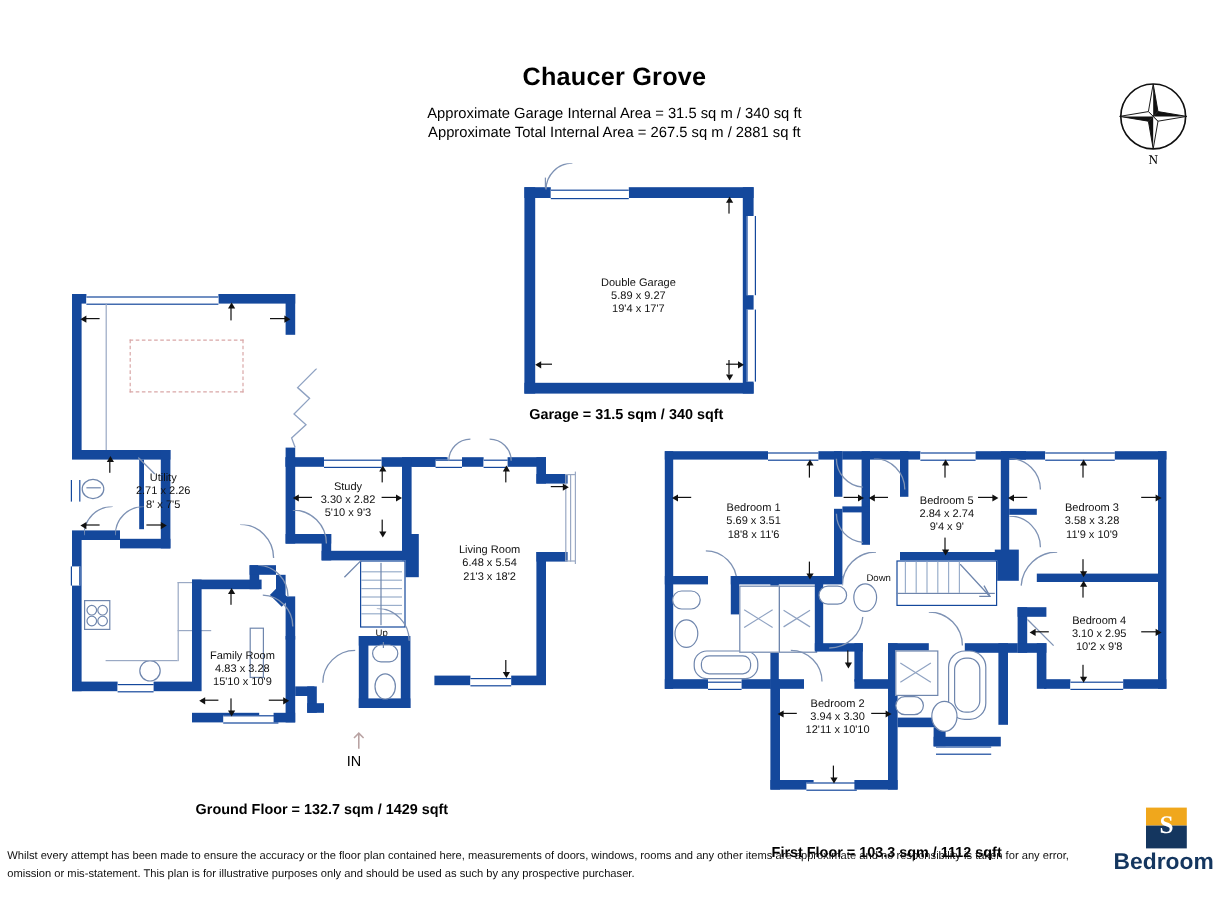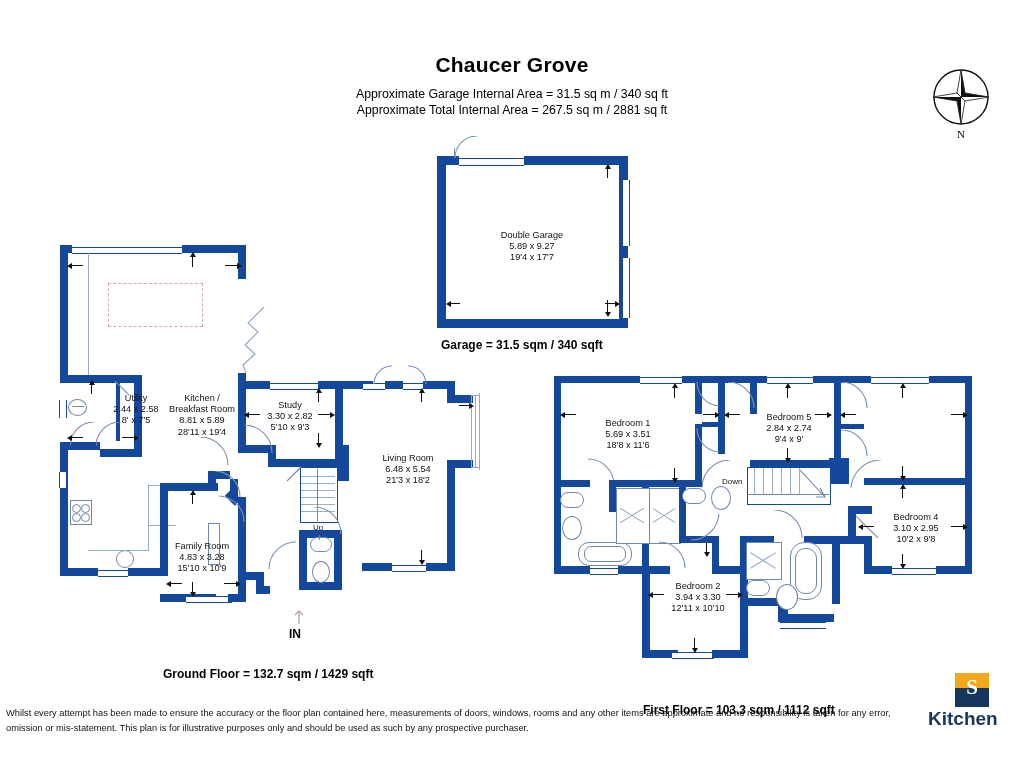--- a/index.html
+++ b/index.html
@@ -259,21 +259,21 @@
     <div class="wall" style="left:239px;top:337px;width:43px;height:8px;"></div>
     <div class="fix rr" style="left:250px;top:292px;width:20px;height:13px;"></div>
     <div class="thinline" style="left:259px;top:290px;width:1px;height:5px;background:#6f86ad;"></div>
     <div class="fix r" style="left:252px;top:316px;width:16px;height:20px;"></div>
     <svg style="position:absolute;left:208px;top:296px;" width="34" height="30">
       <path d="M1 28 A27 27 0 0 1 28 1" fill="none" stroke="#7e92b4" stroke-width="1.1"></path>
     </svg>
     <svg style="position:absolute;left:248px;top:262px;" width="34" height="28">
       <path d="M33 27 A27 27 0 0 0 6 0" fill="none" stroke="#7e92b4" stroke-width="1.1"></path>
     </svg>
-    <div class="in-label" style="left:229px;top:382px;font-weight:bold;">IN</div>
+    <div class="in-label" style="left:229px;top:382px;">IN</div>
     <svg style="position:absolute;left:232px;top:364px;" width="14" height="16">
       <path d="M7 15 L7 2 M3 6 L7 2 L11 6" stroke="#b9a3a3" stroke-width="1.3" fill="none"></path>
     </svg>
 
     <div class="dim h" style="left:9px;top:20px;width:14px;"></div>
     <div class="arw l" style="left:7px;top:17.5px;"></div>
     <div class="dim v" style="left:132px;top:9px;height:13px;"></div>
     <div class="arw u" style="left:129.5px;top:7px;"></div>
     <div class="dim h" style="left:165px;top:20px;width:14px;"></div>
     <div class="arw r" style="left:177px;top:17.5px;"></div>
@@ -299,28 +299,22 @@
     <div class="arw r" style="left:176px;top:335.5px;"></div>
     <div class="dim v" style="left:132px;top:337px;height:12px;"></div>
     <div class="arw d" style="left:129.5px;top:347px;"></div>
     <div class="dim h" style="left:9px;top:192px;width:14px;"></div>
     <div class="arw l" style="left:7px;top:189.5px;"></div>
     <div class="dim h" style="left:62px;top:192px;width:14px;"></div>
     <div class="arw r" style="left:74px;top:189.5px;"></div>
 
     <div class="room-label" style="left:22px;top:148px;width:108px;">
       <span class="nm">Utility</span>
-      <span class="nm">2.44 x 2.58</span>
+      <span class="nm">2.71 x 2.26</span>
       <span class="nm">8' x 7'5</span>
-    </div>
-    <div class="room-label" style="left:82px;top:148px;width:120px;">
-      <span class="nm">Kitchen /</span>
-      <span class="nm">Breakfast Room</span>
-      <span class="nm">8.81 x 5.89</span>
-      <span class="nm">28'11 x 19'4</span>
     </div>
     <div class="room-label" style="left:174px;top:155px;width:112px;">
       <span class="nm">Study</span>
       <span class="nm">3.30 x 2.82</span>
       <span class="nm">5'10 x 9'3</span>
     </div>
     <div class="room-label" style="left:292px;top:208px;width:112px;">
       <span class="nm">Living Room</span>
       <span class="nm">6.48 x 5.54</span>
       <span class="nm">21'3 x 18'2</span>
@@ -507,35 +501,40 @@
     <div class="room-label" style="left:18px;top:42px;width:112px;">
       <span class="nm">Bedroom 1</span>
       <span class="nm">5.69 x 3.51</span>
       <span class="nm">18'8 x 11'6</span>
     </div>
     <div class="room-label" style="left:189px;top:36px;width:92px;">
       <span class="nm">Bedroom 5</span>
       <span class="nm">2.84 x 2.74</span>
       <span class="nm">9'4 x 9'</span>
     </div>
+    <div class="room-label" style="left:300px;top:42px;width:112px;">
+      <span class="nm">Bedroom 3</span>
+      <span class="nm">3.58 x 3.28</span>
+      <span class="nm">11'9 x 10'9</span>
+    </div>
     <div class="room-label" style="left:306px;top:136px;width:112px;">
       <span class="nm">Bedroom 4</span>
       <span class="nm">3.10 x 2.95</span>
       <span class="nm">10'2 x 9'8</span>
     </div>
     <div class="room-label" style="left:88px;top:205px;width:112px;">
       <span class="nm">Bedroom 2</span>
       <span class="nm">3.94 x 3.30</span>
       <span class="nm">12'11 x 10'10</span>
     </div>
   </div>
   <div class="floor-cap" style="left:643px;top:703px;">First Floor = 103.3 sqm / 1112 sqft</div>
 
   <div id="footer">Whilst every attempt has been made to ensure the accuracy or the floor plan contained here, measurements of doors, windows, rooms and any other items are approximate and no responsibility is taken for any error, omission or mis-statement. This plan is for illustrative purposes only and should be used as such by any prospective purchaser.</div>
 
   <div id="brand">
     <div class="top"></div>
     <div class="bot"></div>
     <div class="s">S</div>
   </div>
-  <div id="brandname">Kitchen</div>
+  <div id="brandname">Bedroom</div>
 
 </div>
 
 </body></html>

